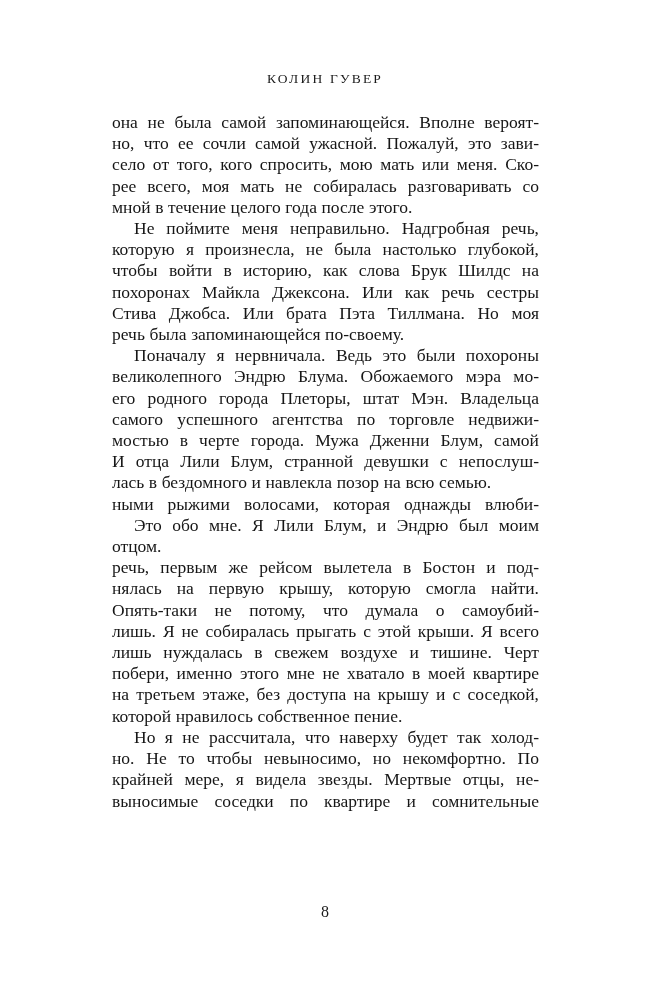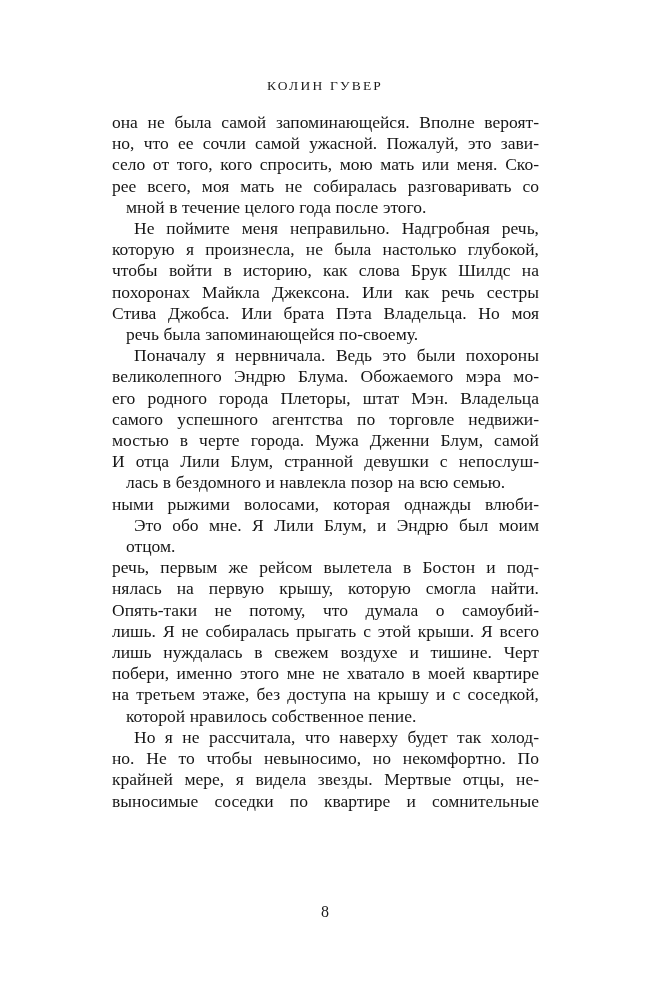--- a/index.html
+++ b/index.html
@@ -14,21 +14,21 @@
     font-family: "Liberation Serif", "DejaVu Serif", serif;
     position: relative;
   }
   .page {
     position: absolute;
     inset: 0;
     background: #ffffff;
   }
   .running-header {
     position: absolute;
-    top: 78px;
+    top: 71px;
     left: 0;
     width: 100%;
     text-align: center;
     font-size: 13.5px;
     letter-spacing: 2.2px;
     color: #1a1a1a;
   }
   .text-block {
     position: absolute;
     top: 112px;
@@ -38,21 +38,20 @@
   .paragraph { margin: 0; }
   .line {
     font-size: 17.5px;
     line-height: 21.2px;
     text-align: justify;
     text-align-last: justify;
     word-spacing: 0.2px;
   }
   .line.last {
     text-align-last: left;
-    margin-left: 14px;
   }
   .line.indent {
     text-indent: 22px;
   }
   .italic { }
   .page-number {
     position: absolute;
     top: 903px;
     left: 0;
     width: 100%;
@@ -73,21 +72,21 @@
         <div class="line"><span class="">но, что ее сочли самой ужасной. Пожалуй, это зави-</span></div>
         <div class="line"><span class="">село от того, кого спросить, мою мать или меня. </span><span class="italic">Ско-</span></div>
         <div class="line"><span class="italic">рее всего, моя мать не собиралась разговаривать со</span></div>
         <div class="line last"><span class="italic">мной в течение целого года после этого.</span></div>
       </div>
       <div class="paragraph">
         <div class="line indent"><span class="">Не поймите меня неправильно. Надгробная речь,</span></div>
         <div class="line"><span class="">которую я произнесла, не была настолько глубокой,</span></div>
         <div class="line"><span class="">чтобы войти в историю, как слова Брук Шилдс на</span></div>
         <div class="line"><span class="">похоронах Майкла Джексона. Или как речь сестры</span></div>
-        <div class="line"><span class="">Стива Джобса. Или брата Пэта Владельца. Но моя</span></div>
+        <div class="line"><span class="">Стива Джобса. Или брата Пэта Тиллмана. Но моя</span></div>
         <div class="line last"><span class="">речь была запоминающейся по-своему.</span></div>
       </div>
       <div class="paragraph">
         <div class="line indent"><span class="">Поначалу я нервничала. Ведь это были похороны</span></div>
         <div class="line"><span class="">великолепного Эндрю Блума. Обожаемого мэра мо-</span></div>
         <div class="line"><span class="">его родного города Плеторы, штат Мэн. Владельца</span></div>
         <div class="line"><span class="">самого успешного агентства по торговле недвижи-</span></div>
         <div class="line"><span class="">мостью в черте города. Мужа Дженни Блум, самой</span></div>
         <div class="line"><span class="">И отца Лили Блум, странной девушки с непослуш-</span></div>
         <div class="line last"><span class="">лась в бездомного и навлекла позор на всю семью.</span></div>

